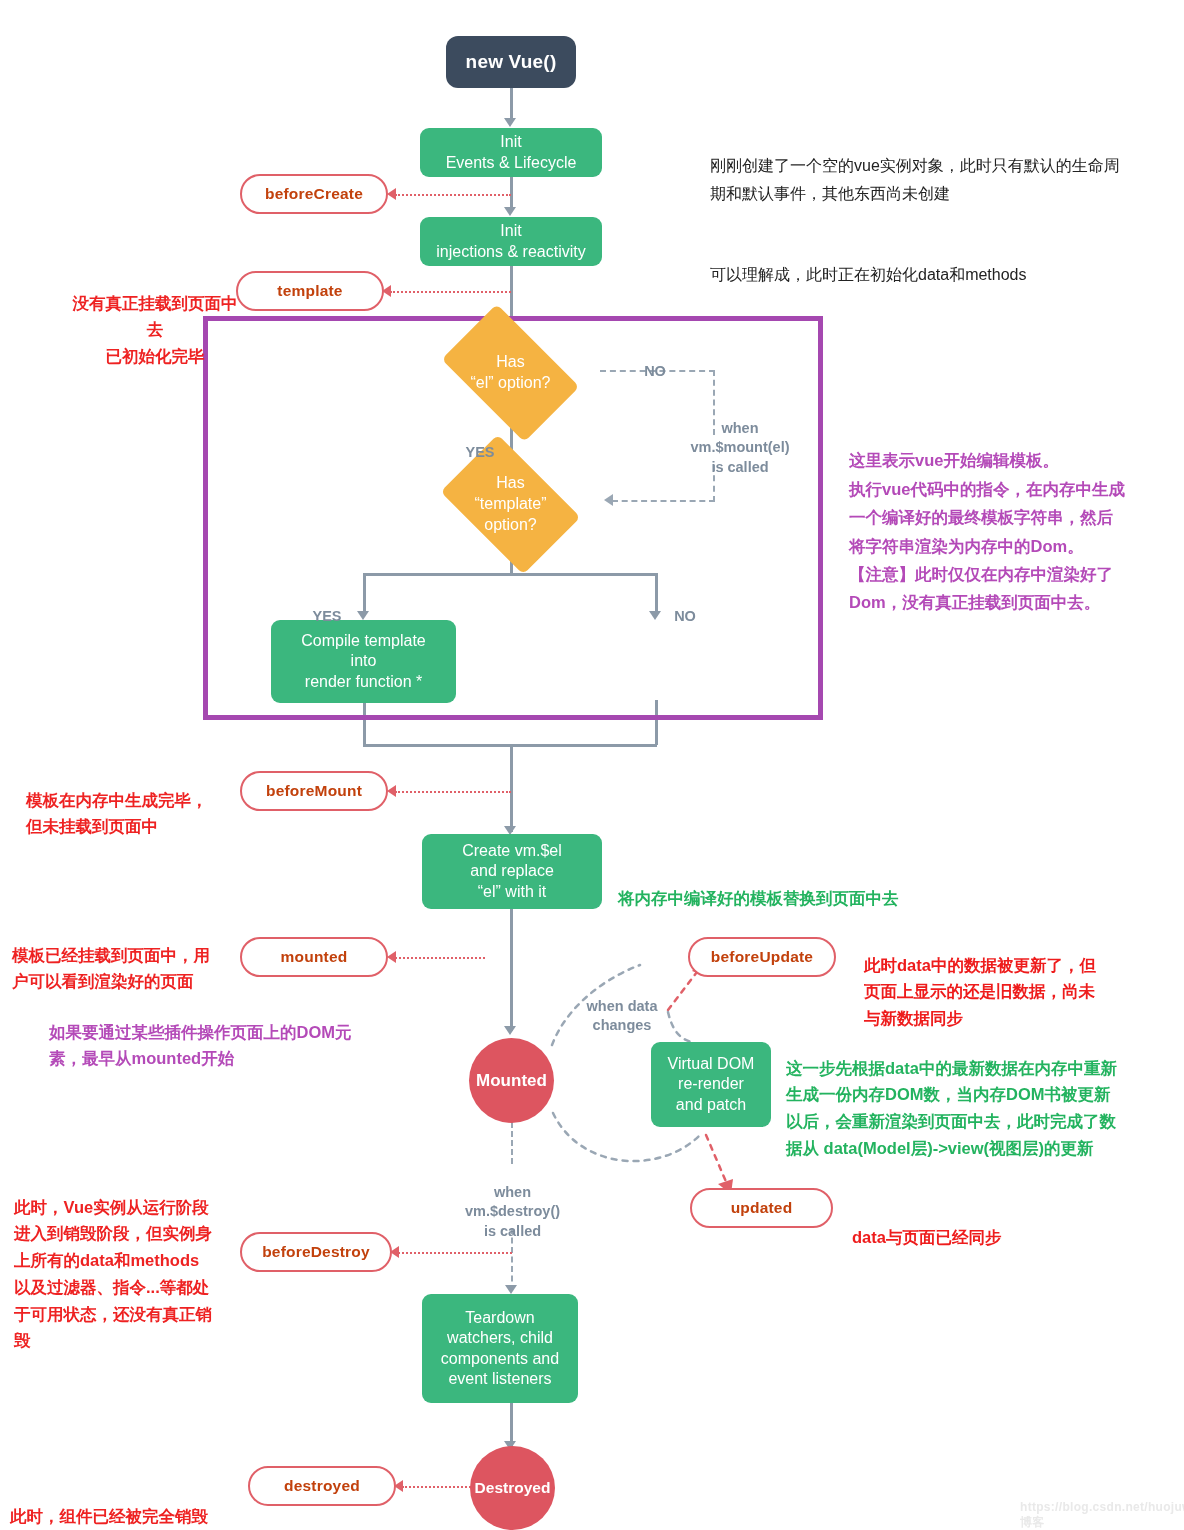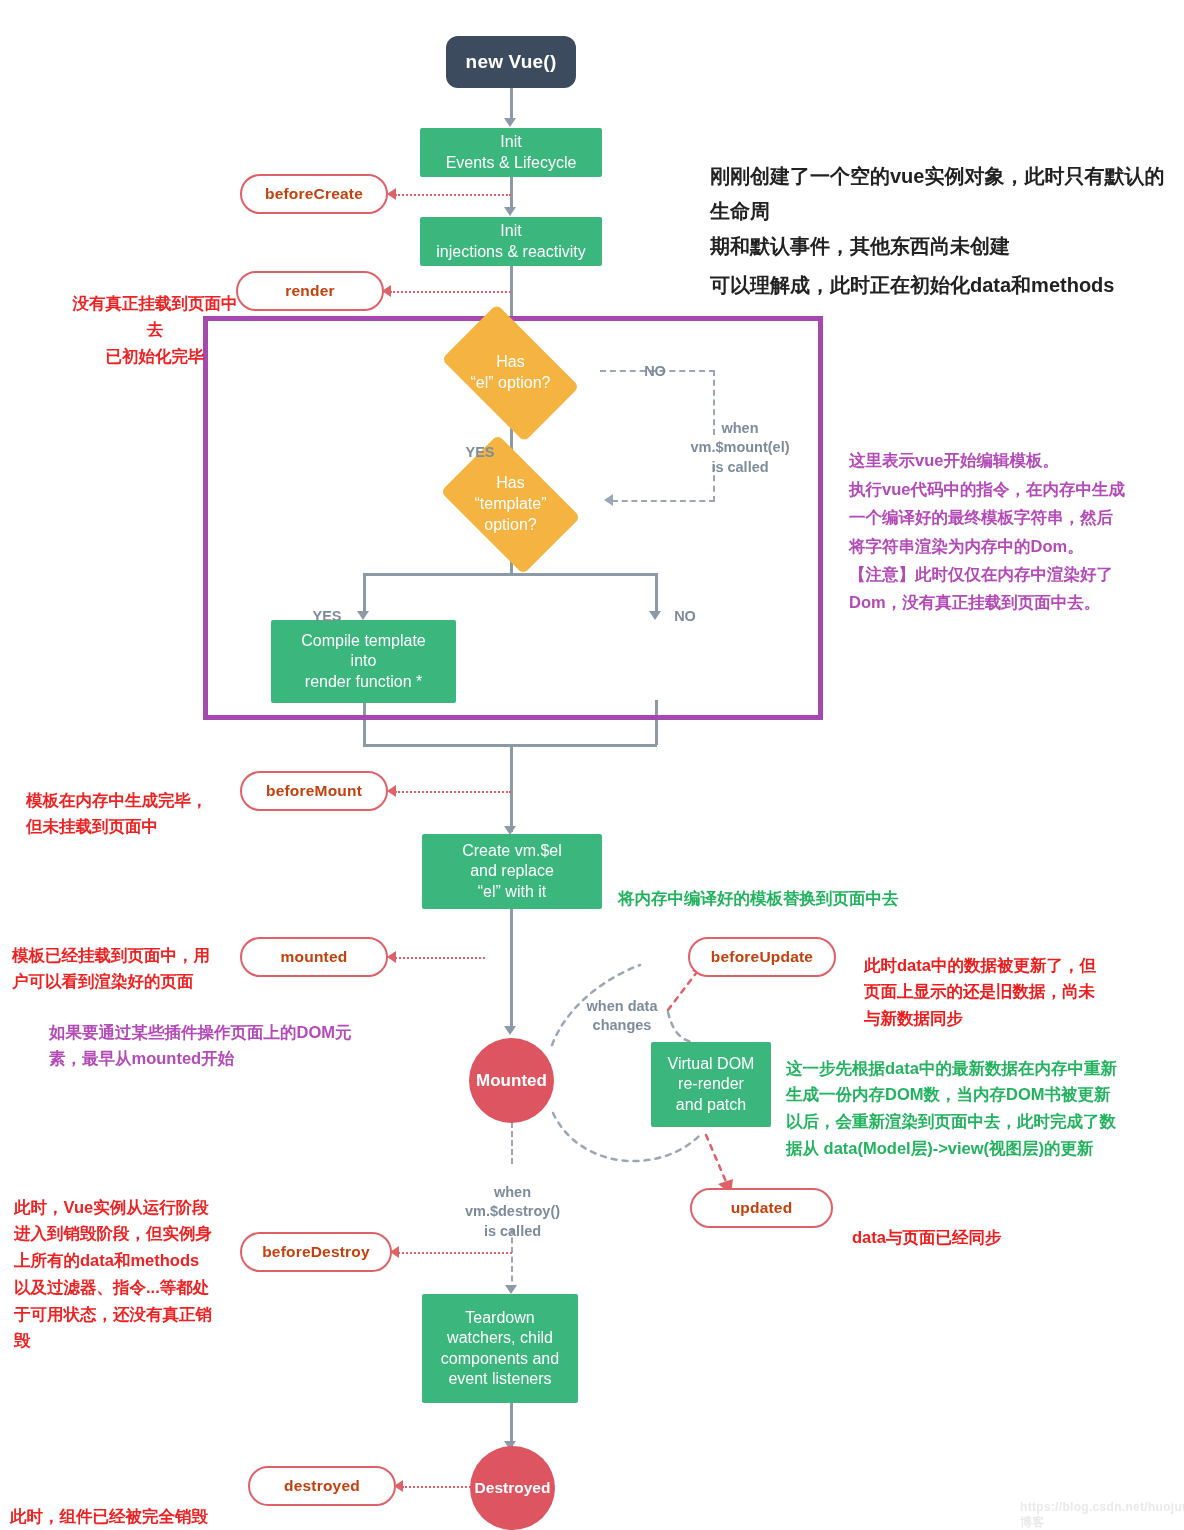--- a/index.html
+++ b/index.html
@@ -29,21 +29,21 @@
   }
   .node-start{
     background:#3c4b5e;
     border-radius:12px;
     font-weight:bold;
     font-size:19px;
     letter-spacing:.2px;
   }
   .node-green{
     background:#3bb77e;
-    border-radius:2px;
+    border-radius:9px;
     font-size:16px;
     font-weight:400;
   }
   .node-circle{
     background:#dd5560;
     border-radius:50%;
     font-size:17px;
     font-weight:bold;
   }
 
@@ -91,21 +91,21 @@
   .ann{
     position:absolute;
     font-weight:bold;
     line-height:1.62;
     white-space:pre-line;
   }
   .ann-red{color:#ee2222;font-size:16.5px;}
   .ann-red-r{color:#ee1c1c;font-size:16.5px;}
   .ann-purple{color:#b44ab8;font-size:16.5px;}
   .ann-green{color:#23b35f;font-size:16.5px;}
-  .ann-black{color:#222;font-size:20px;font-weight:700;line-height:1.75;}
+  .ann-black{color:#222;font-size:16px;font-weight:400;line-height:1.75;}
 
   
   .flab{
     position:absolute;
     color:#7d8c9c;
     font-weight:bold;
     font-size:14.5px;
     line-height:1.35;
     text-align:center;
     white-space:pre-line;
@@ -306,21 +306,21 @@
 
   <div class="node node-circle" style="left:470px;top:1446px;width:85px;height:84px;font-size:15.5px;">
     <span>Destroyed</span>
   </div>
 
   <div class="pill" style="left:240px;top:174px;width:148px;height:40px;">
     <span>beforeCreate</span>
   </div>
 
   <div class="pill" style="left:236px;top:271px;width:148px;height:40px;">
-    <span>render</span>
+    <span>template</span>
   </div>
 
   <div class="pill" style="left:240px;top:771px;width:148px;height:40px;">
     <span>beforeMount</span>
   </div>
 
   <div class="pill" style="left:240px;top:937px;width:148px;height:40px;">
     <span>mounted</span>
   </div>
 

